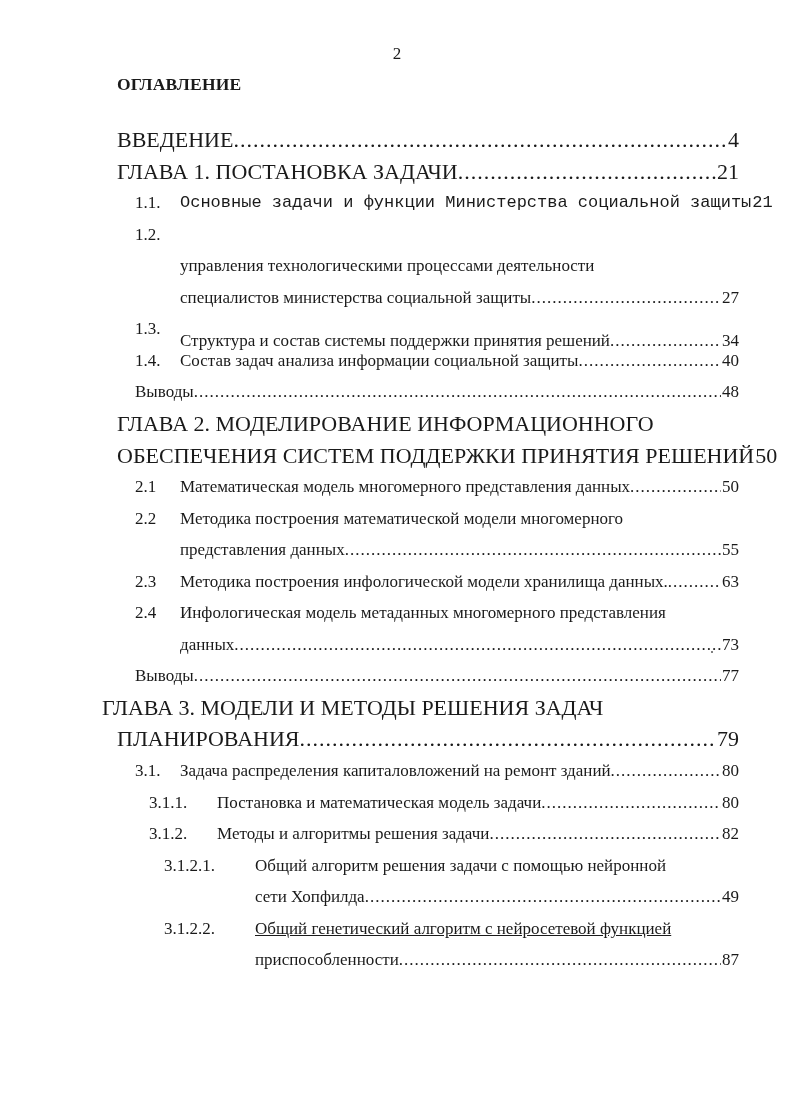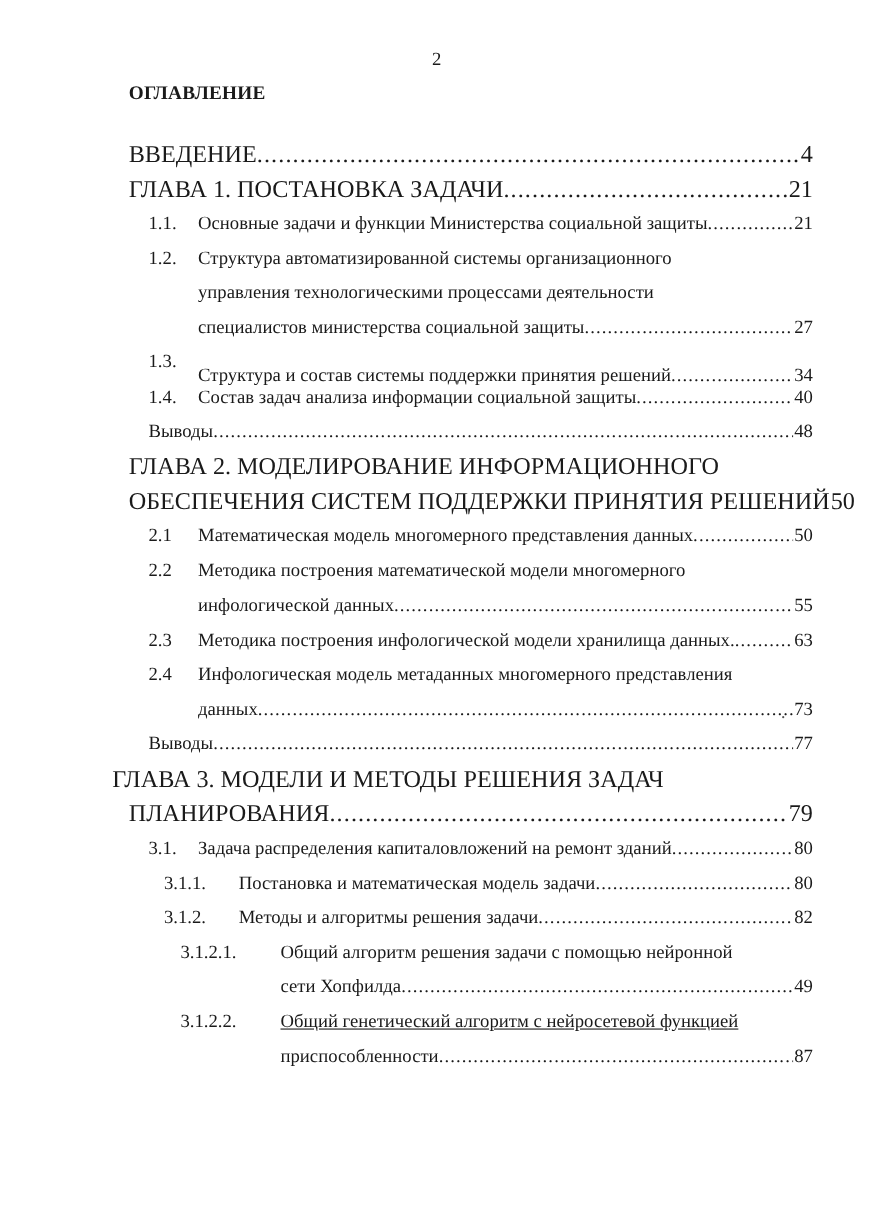--- a/index.html
+++ b/index.html
@@ -49,31 +49,28 @@
     </div>
     <div class="line bold" style="top: 31.55px; left: 0px; width: 794px;">
       <span class="txt" style="left: 117px; width: 622px;">
         <span>ГЛАВА 1. ПОСТАНОВКА ЗАДАЧИ</span>
         <span class="fill"></span>
         <span class="pg">21</span>
       </span>
     </div>
     <div class="line" style="top: 63.1px; left: 0px; width: 794px;">
       <span class="num" style="left: 135px;">1.1.</span>
-      <span class="txt" style="left: 180px; width: 559px;">
+      <span class="txt" style="left: 180px; width: 559px; font-family: Liberation Mono, monospace;">
         <span>Основные задачи и функции Министерства социальной защиты</span>
         <span class="fill"></span>
         <span class="pg">21</span>
       </span>
     </div>
     <div class="line" style="top: 94.65px; left: 0px; width: 794px;">
       <span class="num" style="left: 135px;">1.2.</span>
-      <span class="txt" style="left: 180px;">
-        <span>Структура автоматизированной системы организационного</span>
-      </span>
     </div>
     <div class="line" style="top: 126.2px; left: 0px; width: 794px;">
       <span class="txt" style="left: 180px;">
         <span>управления технологическими процессами деятельности</span>
       </span>
     </div>
     <div class="line" style="top: 157.75px; left: 0px; width: 794px;">
       <span class="txt" style="left: 180px; width: 559px;">
         <span>специалистов министерства социальной защиты</span>
         <span class="fill"></span>
@@ -124,21 +121,21 @@
       </span>
     </div>
     <div class="line" style="top: 378.6px; left: 0px; width: 794px;">
       <span class="num" style="left: 135px;">2.2</span>
       <span class="txt" style="left: 180px;">
         <span>Методика построения математической модели многомерного</span>
       </span>
     </div>
     <div class="line" style="top: 410.15px; left: 0px; width: 794px;">
       <span class="txt" style="left: 180px; width: 559px;">
-        <span>инфологической данных</span>
+        <span>представления данных</span>
         <span class="fill"></span>
         <span class="pg">55</span>
       </span>
     </div>
     <div class="line" style="top: 441.7px; left: 0px; width: 794px;">
       <span class="num" style="left: 135px;">2.3</span>
       <span class="txt" style="left: 180px; width: 559px;">
         <span>Методика построения инфологической модели хранилища данных.</span>
         <span class="fill"></span>
         <span class="pg">63</span>

